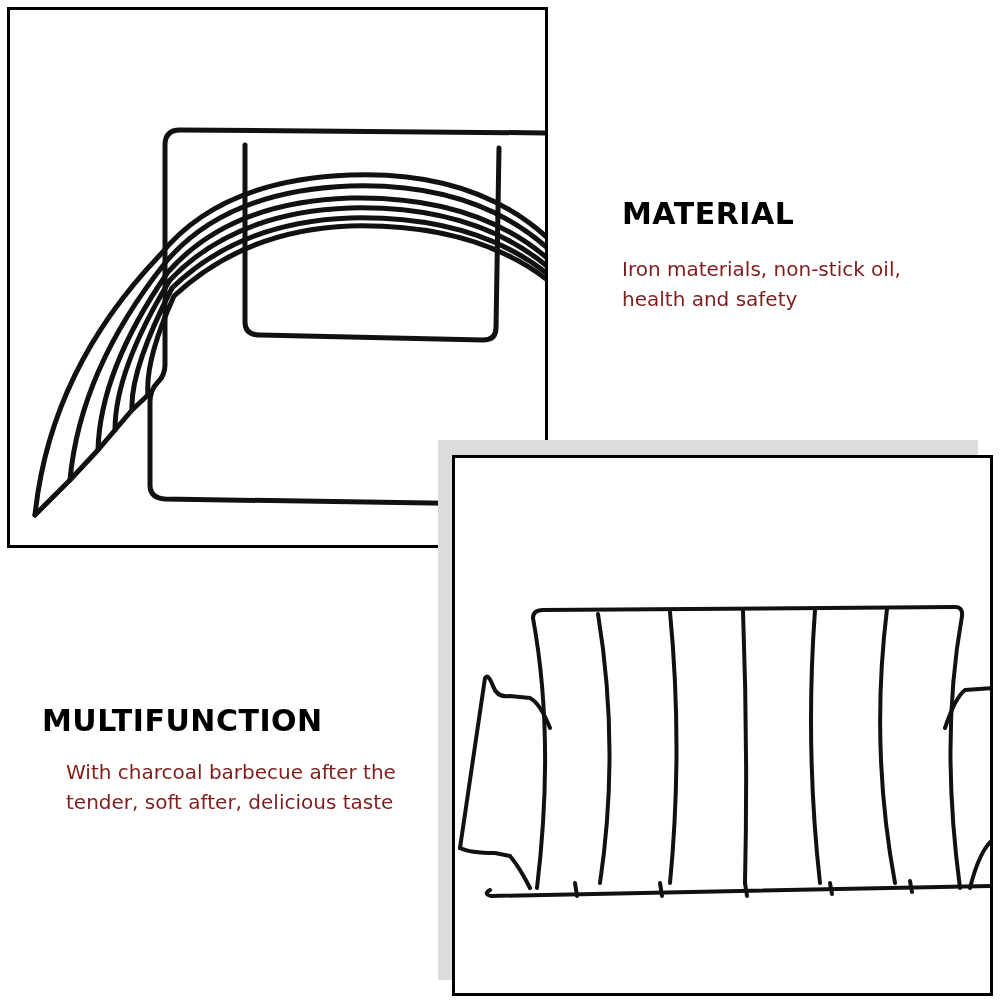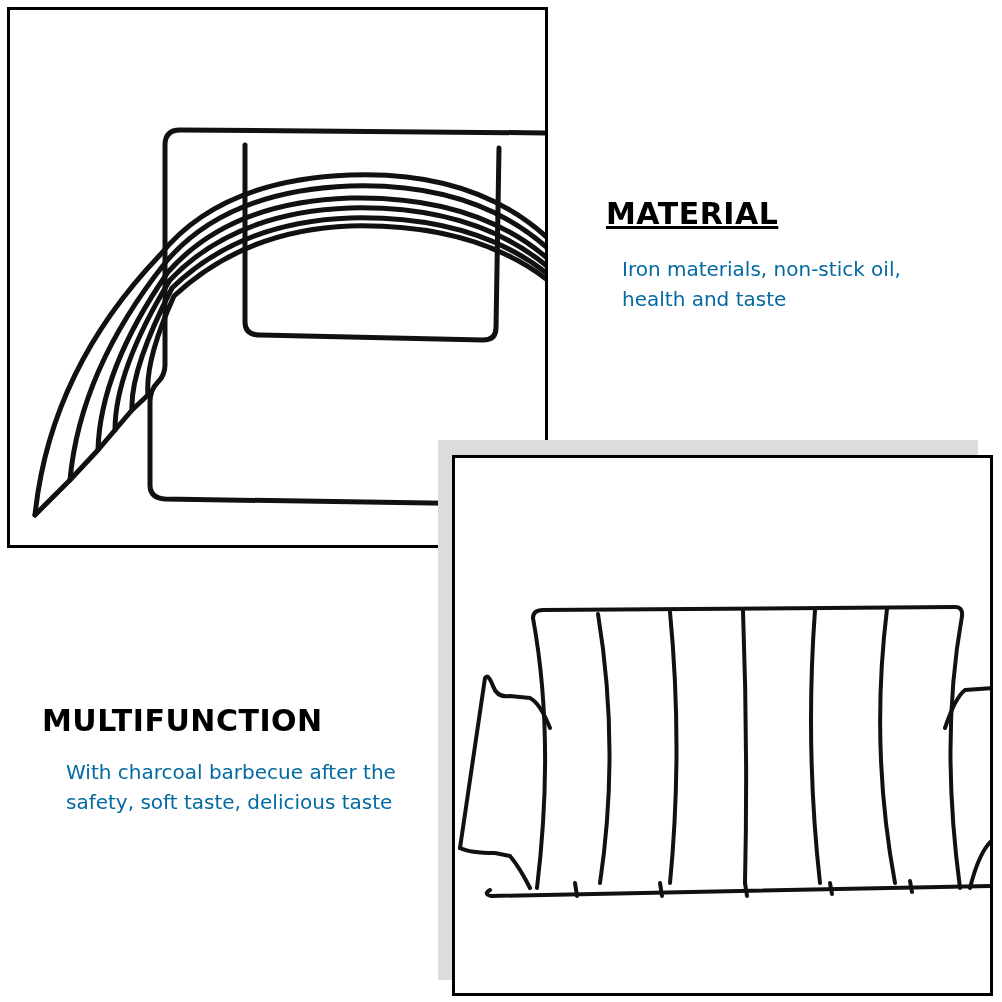--- a/index.html
+++ b/index.html
@@ -2,22 +2,22 @@
 <html><head>
 <meta charset="utf-8">
 <style>
   html, body { margin:0; padding:0; }
   body { width:1002px; height:1002px; position:relative; background:#ffffff; overflow:hidden; font-family:"DejaVu Sans", sans-serif; }
   .frame { position:absolute; box-sizing:border-box; border:3px solid #000; background:#fff; overflow:hidden; }
   #frame-tl { left:7px; top:7px; width:541px; height:541px; }
   #shadow { position:absolute; left:438px; top:440px; width:540px; height:540px; background:#dcdcdc; }
   #frame-br { left:452px; top:455px; width:541px; height:541px; }
   .heading { position:absolute; font-weight:bold; color:#000; font-size:30px; letter-spacing:0.5px; }
-  .body-text { position:absolute; color:#0369a1; font-size:20px; line-height:30px; }
-  #material-heading { left:606px; top:196px;text-decoration:underline; }
+  .body-text { position:absolute; color:#7f1d1d; font-size:20px; line-height:30px; }
+  #material-heading { left:622px; top:196px; }
   #material-text { left:622px; top:254px; width:360px; }
   #multi-heading { left:42px; top:703px;text-align:right; }
   #multi-text { left:42px; top:757px; width:400px;margin-left:24px; }
   svg { position:absolute; left:0; top:0; }
 </style>
 </head>
 <body>
 
 <div class="frame" id="frame-tl">
   <svg width="541" height="541" viewBox="0 0 541 541">
@@ -35,21 +35,21 @@
       <path d="M545 276 Q470 213 340 216 Q235 220 164 286 Q135 350 138 385"></path>
 
       <path d="M25 505 L60 470 L88 440 L105 420 L122 400 L138 385"></path>
     </g>
   </svg>
 </div>
 
 <div class="heading" id="material-heading">MATERIAL</div>
 <div class="body-text" id="material-text">
   <div>Iron materials, non-stick oil,</div>
-  <div>health and taste</div>
+  <div>health and safety</div>
 </div>
 
 <div id="shadow"></div>
 
 <div class="frame" id="frame-br">
   <svg width="541" height="541" viewBox="0 0 541 541">
     <g fill="none" stroke="#111" stroke-width="4" stroke-linecap="round" stroke-linejoin="round">
 
       <path d="M78 160 Q78 152 88 152 L500 149 Q508 149 507 158"></path>
 
@@ -76,14 +76,14 @@
       <path d="M290 425 L292 438"></path>
       <path d="M375 425 L377 436"></path>
       <path d="M455 423 L457 434"></path>
     </g>
   </svg>
 </div>
 
 <div class="heading" id="multi-heading">MULTIFUNCTION</div>
 <div class="body-text" id="multi-text">
   <div>With charcoal barbecue after the</div>
-  <div>safety, soft taste, delicious taste</div>
+  <div>tender, soft after, delicious taste</div>
 </div>
 
 </body></html>

